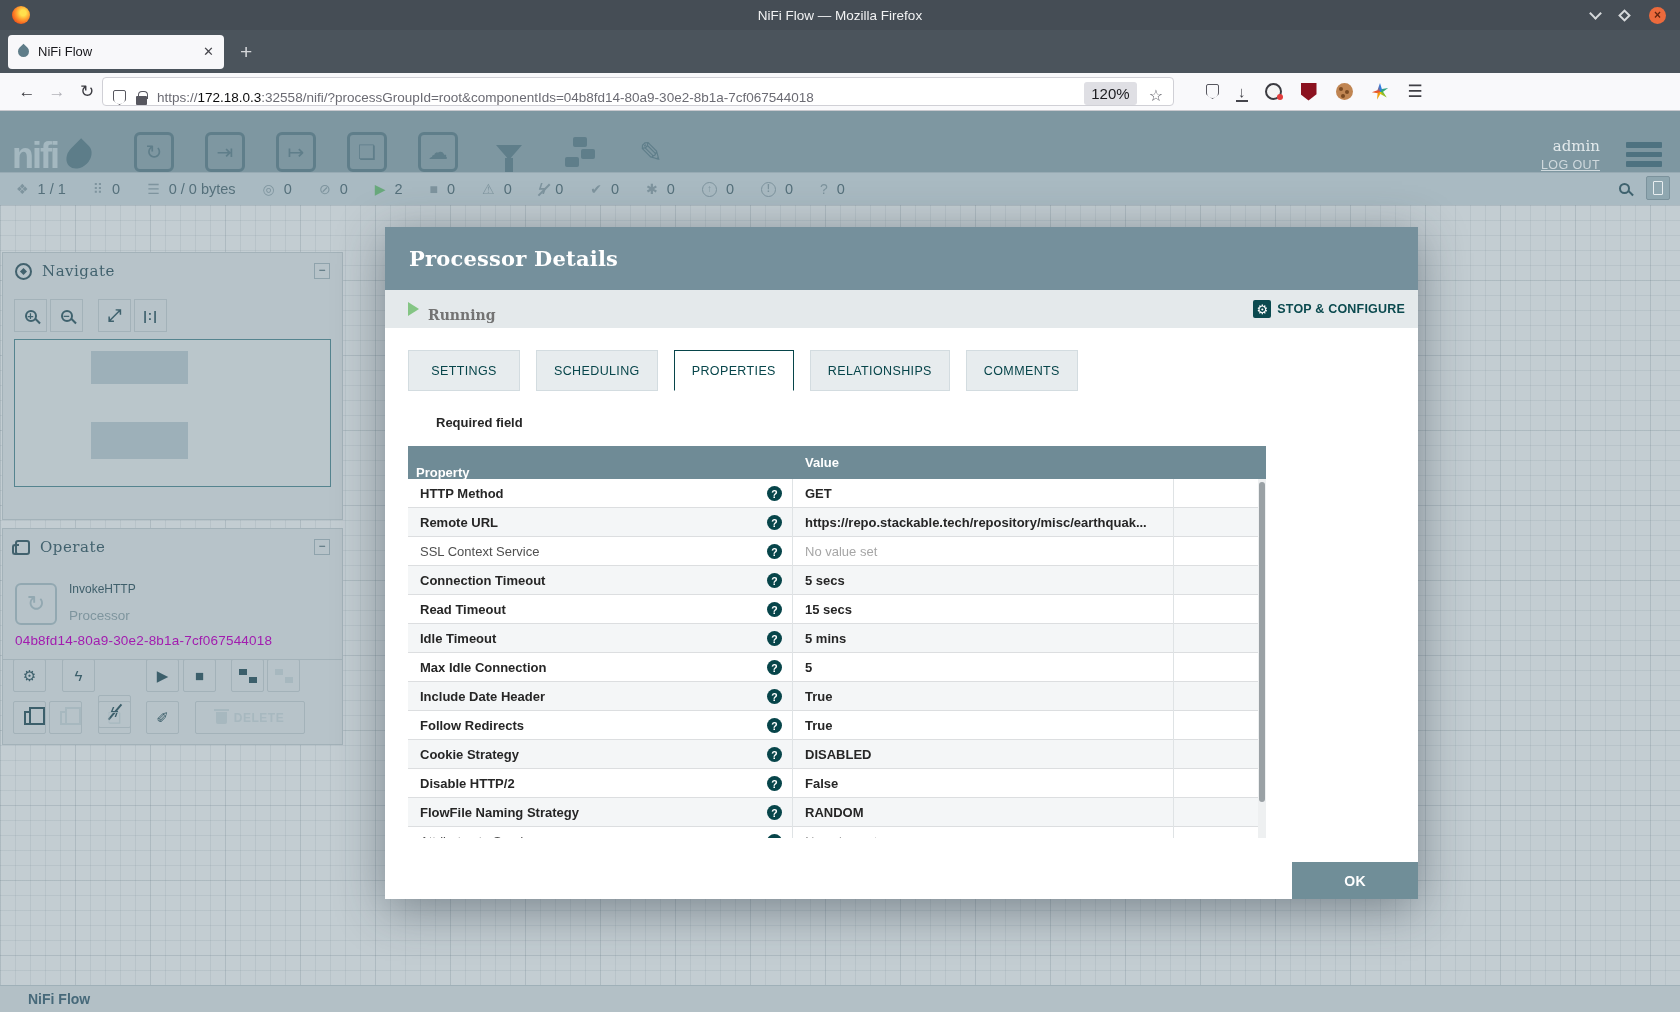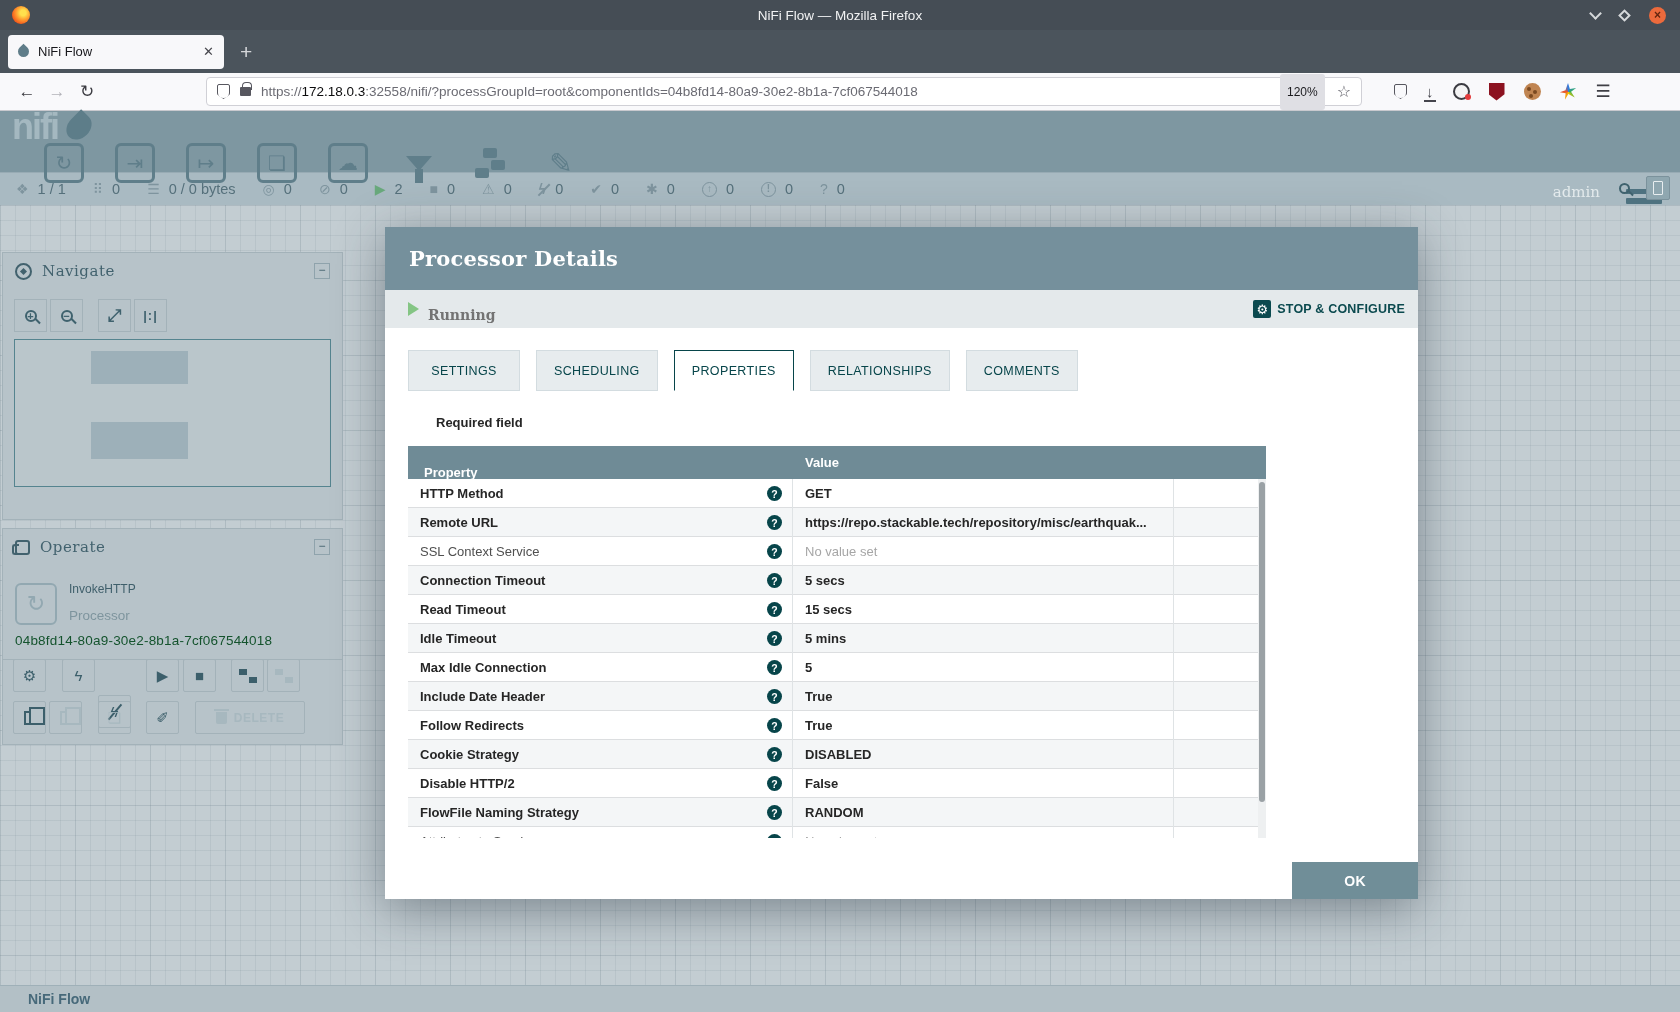--- a/index.html
+++ b/index.html
@@ -18,41 +18,41 @@
 
   .tabbar { height:43px; background:#4b545c; display:flex; align-items:center; }
   .tab { margin-left:8px; height:34px; width:216px; background:#f8f8fa; border-radius:4px; display:flex; align-items:center; padding:0 10px; color:#17171b; font-size:13px; }
   .tab-favicon { width:11px; height:11px; background:#5f7d89; border-radius:0 50% 50% 50%; transform:rotate(45deg); margin-right:9px; flex:none; }
   .tab-close { margin-left:auto; color:#46464c; font-size:13px; }
   .newtab-btn { color:#d4d6d9; font-size:21px; margin-left:16px; font-weight:300; }
 
   .navbar { height:38px; background:#f9f9fb; border-bottom:1px solid #c9c9ce; display:flex; align-items:center; padding:0 12px; }
   .nav-btn { width:30px; text-align:center; font-size:17px; color:#3c3c42; }
   .nav-btn.dim { color:#b2b2b8; }
-  .urlbar { margin-left:104px; width:1156px; height:29px; background:#ffffff; border:1px solid #d0d0d6; border-radius:4px; display:flex; align-items:center; padding:0 10px; }
+  .urlbar { width:1072px; height:29px; background:#ffffff; border:1px solid #d0d0d6; border-radius:4px; display:flex; align-items:flex-end; padding:0 10px; }
   .shield-ico { width:13px; height:15px; border:1.6px solid #57575f; border-radius:2px 2px 6px 6px; clip-path:polygon(0 0,100% 0,100% 70%,50% 100%,0 70%); flex:none; }
   .lock-ico { position:relative; width:11px; height:9px; background:#57575f; border-radius:1px; margin-left:10px; flex:none; }
   .lock-ico::before { content:""; position:absolute; top:-5px; left:1.5px; width:8px; height:7px; border:1.6px solid #57575f; border-bottom:none; border-radius:4px 4px 0 0; }
   .url-text { margin-left:10px; font-size:13.5px; color:#6b6b73; white-space:nowrap; overflow:hidden; flex:1; }
   .url-text .host { color:#0c0c0d; }
-  .zoom-pill { background:#dfdfe4; border-radius:3px; padding:11px 7px; font-size:12px; color:#1b1b1f; margin-right:12px; flex:none; }
+  .zoom-pill { background:#dfdfe4; border-radius:3px; padding:3px 7px; font-size:15px; color:#1b1b1f; margin-right:12px; flex:none; }
   .star-ico { color:#55555e; font-size:16px; flex:none; }
   .right-icons { display:flex; align-items:center; gap:19px; margin-left:32px; }
   .dl-ico { position:relative; color:#45454c; font-size:15px; font-weight:bold; }
   .dl-ico::after { content:""; position:absolute; left:-2px; right:-2px; bottom:-2px; height:2px; background:#45454c; }
   .ext-circle { width:17px; height:17px; border-radius:50%; background:#f4f4f4; border:2px solid #3b3b41; position:relative; }
   .ext-circle::after { content:""; position:absolute; right:-3px; bottom:-2px; width:6px; height:6px; border-radius:50%; background:#e23c3c; }
   .ext-shield { width:16px; height:18px; background:#8c1220; clip-path:polygon(0 0,100% 0,100% 65%,50% 100%,0 65%); }
   .ext-cookie { width:17px; height:17px; border-radius:50%; background:#c08552; position:relative; }
   .ext-cookie::before { content:""; position:absolute; left:3px; top:4px; width:4px; height:4px; border-radius:50%; background:#7a4a22; box-shadow:6px 3px 0 #7a4a22, 2px 7px 0 #7a4a22; }
   .ext-pin { width:17px; height:17px; background:conic-gradient(#2f7de1, #35b459, #f5c400, #e8542f, #2f7de1); clip-path:polygon(50% 0,61% 35%,98% 30%,68% 52%,90% 85%,52% 65%,32% 98%,36% 60%,2% 55%,35% 42%); }
   .hamb { color:#3f3f45; font-size:17px; }
 
   
-  .nifi-header { height:61px; background:#7e97a1; display:flex; align-items:flex-start;flex-direction:column; }
+  .nifi-header { height:61px; background:#7e97a1; display:flex; align-items:flex-end; }
   .nifi-logo { display:flex; align-items:flex-end; margin-left:12px; }
   .nifi-word { font-size:36px; font-weight:bold; color:#a4b8c0; letter-spacing:-2px; line-height:0.9; }
   .nifi-drop { width:22px; height:28px; background:#5d7d89; border-radius:0 50% 50% 50%; transform:rotate(45deg); margin:0 0 2px 10px; }
   .cmp-row { display:flex; align-items:center; gap:31px; margin-left:44px; color:#5f7e8a; }
   .cmp { width:40px; height:40px; display:flex; align-items:center; justify-content:center; font-size:20px; }
   .cmp.boxed { border:3px solid #5f7e8a; border-radius:6px; }
   .funnel-shape { width:0; height:0; border-left:13px solid transparent; border-right:13px solid transparent; border-top:15px solid #5f7e8a; position:relative; }
   .funnel-shape::after { content:""; position:absolute; left:-4px; top:-2px; width:8px; height:14px; background:#5f7e8a; }
   .tpl-shape { position:relative; width:30px; height:30px; }
   .tpl-shape i { position:absolute; width:14px; height:10px; background:#5f7e8a; border-radius:2px; }
@@ -103,21 +103,21 @@
   .mag { width:12px; height:12px; border:2.2px solid #3f626e; border-radius:50%; position:relative; font-size:11px; font-weight:bold; line-height:8px; text-align:center; }
   .mag::after { content:""; position:absolute; width:7px; height:2.2px; background:#3f626e; transform:rotate(45deg); right:-6px; bottom:-3px; }
   .fit-ico { font-size:17px; font-weight:bold; }
   .one-ico { font-size:13px; font-weight:bold; letter-spacing:1px; }
   .minimap { position:absolute; left:11px; right:11px; top:86px; height:148px; border:1px solid #55848f; background:rgba(255,255,255,0.05); }
   .mm-rect { position:absolute; left:76px; width:97px; background:#9db0b9; }
 
   .op-chip { position:absolute; left:12px; top:54px; width:42px; height:42px; border:2.4px solid #92a8b1; border-radius:6px; color:#92a8b1; font-size:22px; display:flex; align-items:center; justify-content:center; }
   .op-name { position:absolute; left:66px; top:53px; font-size:12px; color:#3f5f6b; }
   .op-type { position:absolute; left:66px; top:79px; font-size:13.5px; color:#7e959e; }
-  .op-id { position:absolute; left:12px; top:104px; font-size:13.5px; color:#14532d; letter-spacing:0.2px; }
+  .op-id { position:absolute; left:12px; top:104px; font-size:13.5px; color:#a21caf; letter-spacing:0.2px; }
   .op-divider { position:absolute; left:0; right:0; top:130px; border-top:1px solid #a3b2b9; }
   .op-btn { position:absolute; width:33px; height:33px; border:1px solid #a3b2b9; border-radius:2px; display:flex; align-items:center; justify-content:center; color:#3c5f6b; font-size:15px; }
   .op-btn.dis { color:#a7b8bf; }
   .bolt-slash { position:relative; }
   .bolt-slash::after { content:""; position:absolute; width:20px; height:2px; background:#3c5f6b; transform:rotate(-50deg); }
   .copy-ico { position:relative; width:12px; height:14px; border:2px solid currentColor; }
   .copy-ico::after { content:""; position:absolute; left:3px; top:-6px; width:12px; height:14px; border:2px solid currentColor; background:#b7c3c9; }
   .tplmini { position:relative; width:18px; height:14px; }
   .tplmini::before { content:""; position:absolute; left:0; top:0; width:8px; height:6px; background:currentColor; }
   .tplmini::after { content:""; position:absolute; right:0; bottom:0; width:8px; height:6px; background:currentColor; }
@@ -138,21 +138,21 @@
   .stopcfg { margin-left:auto; display:flex; align-items:center; gap:6px; }
   .gear-chip { width:18px; height:18px; background:#0b4a4f; color:#ffffff; font-size:13px; display:flex; align-items:center; justify-content:center; border-radius:2px; }
   .stopcfg-label { font-size:12.5px; font-weight:bold; color:#0b4a4f; letter-spacing:0.2px; }
   .dlg-body { position:relative; padding:0 23px; height:571px; }
   .tabs { display:flex; gap:16px; padding-top:22px; }
   .tab-item { height:41px; min-width:112px; padding:0 17px; background:#e7ecee; border:1px solid #d3dce0; display:flex; align-items:center; justify-content:center; font-size:12.5px; color:#07454a; letter-spacing:0.03em; }
   .tab-item.active { background:#ffffff; border:1px solid #07454a; border-bottom-color:#ffffff; }
   .required-label { margin-top:24px; font-size:13px; font-weight:bold; color:#262626;padding-left:28px; }
   .ptable { margin-top:16px; width:858px; position:relative; font-size:13px; }
   .thead { height:33px; background:#6f8b96; color:#ffffff; display:flex; align-items:center; font-weight:bold; }
-  .th-prop { width:385px; padding-left:16px;margin-top:19px; }
+  .th-prop { width:385px; padding-left:8px;margin-top:19px; }
   .th-val { width:381px; padding-left:12px; }
   .tbody { height:359px; overflow:hidden; }
   .trow { height:29px; display:flex; border-bottom:1px solid #dcdee0; background:#ffffff; }
   .trow:nth-child(even) { background:#f4f6f7; }
   .trow.clipped { height:11px; overflow:hidden; border-bottom:none; }
   .td-prop { width:385px; height:29px; border-right:1px solid #dfe3e5; display:flex; align-items:center; padding:0 10px 0 12px; }
   .pname { color:#4f4f4f; }
   .pname.bold { color:#262626; font-weight:bold; }
   .phelp { margin-left:auto; width:15px; height:15px; border-radius:50%; background:#07454a; color:#ffffff; font-size:10.5px; font-weight:bold; display:flex; align-items:center; justify-content:center; flex:none; }
   .td-val { width:381px; height:29px; border-right:1px solid #dfe3e5; display:flex; align-items:center; padding:0 12px; white-space:nowrap; overflow:hidden; }

